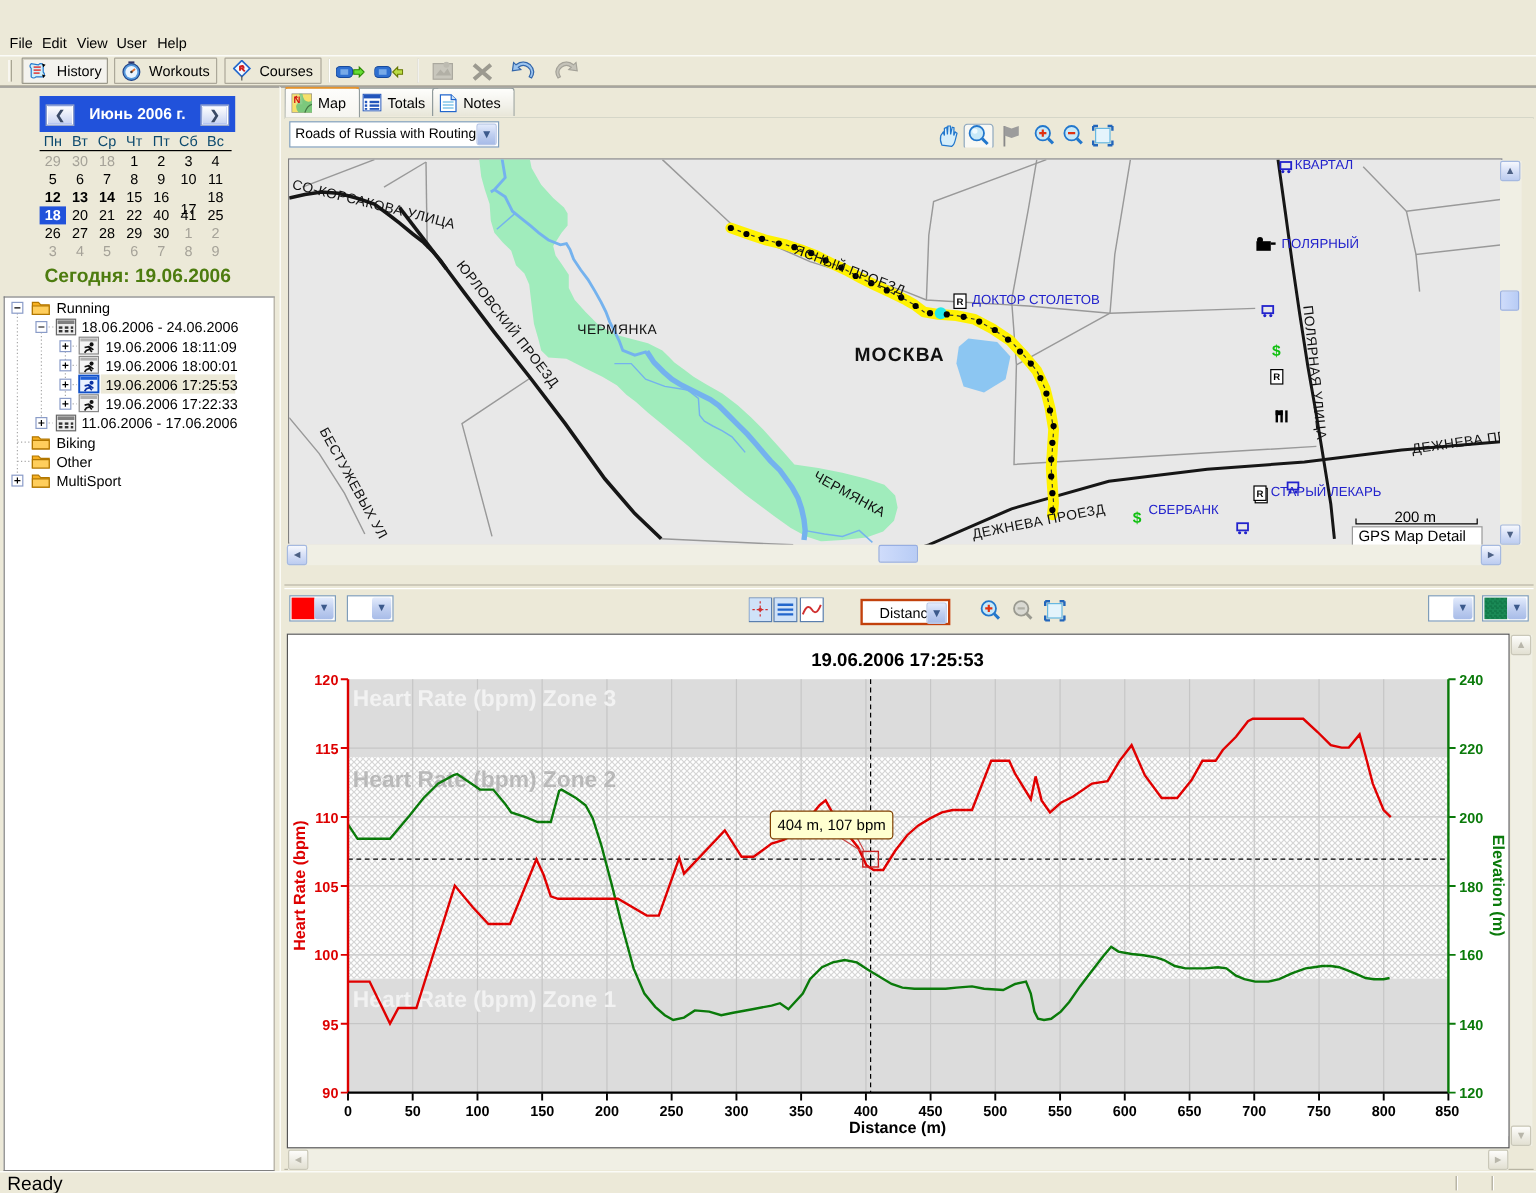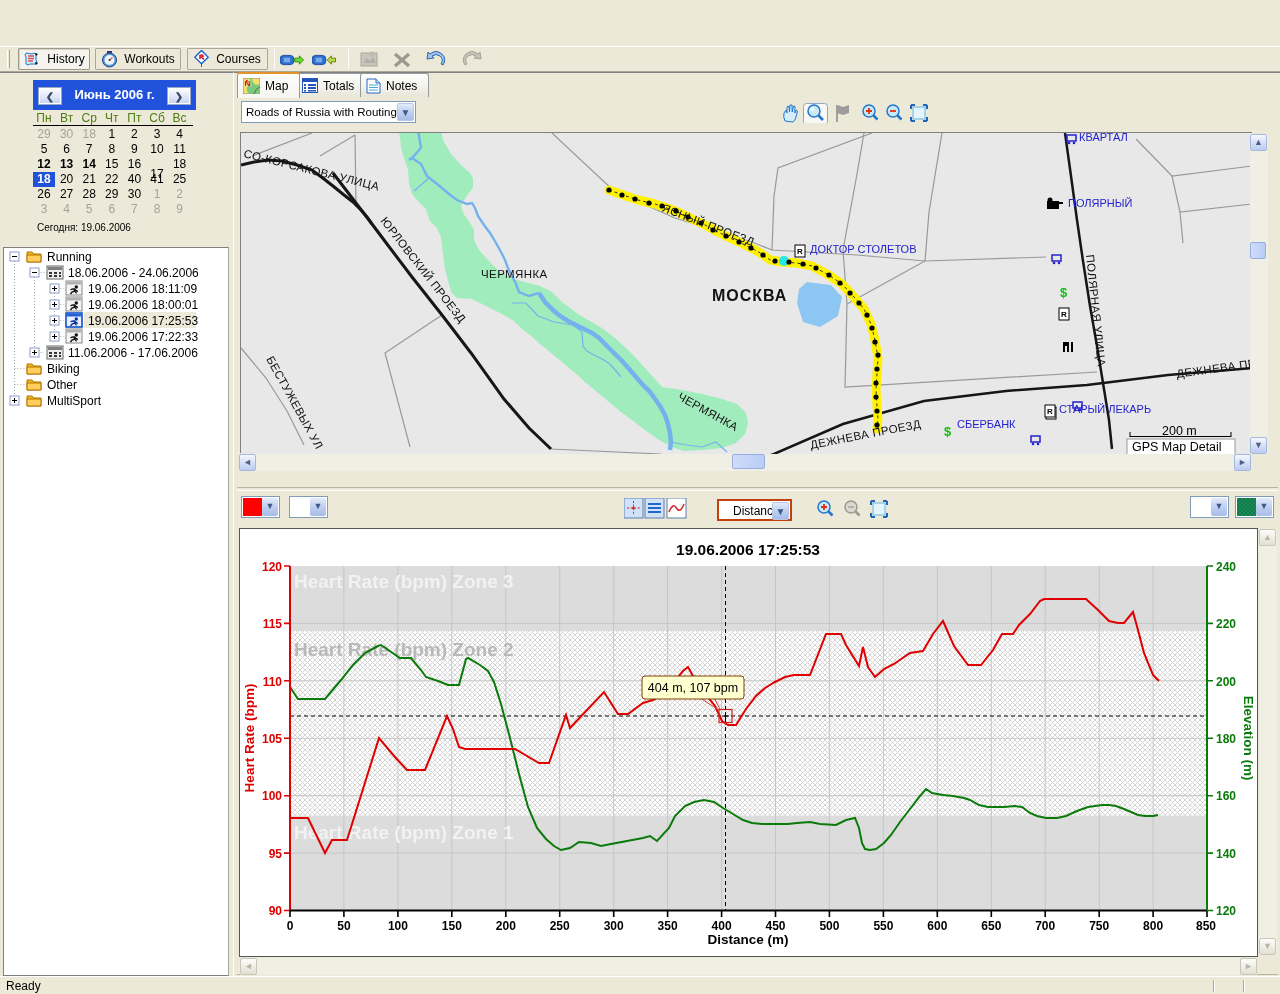--- a/index.html
+++ b/index.html
@@ -24,29 +24,29 @@
 .tbbtn{position:absolute;top:1px;height:22px;border:1px solid #ACA899;background:#ECE9D8;font-size:12px;color:#000;
  display:flex;align-items:center;justify-content:center;gap:6px;border-radius:1px;}
 .tbbtn.active{background:#F4F3EE;border:1px solid #9C9A8C;box-shadow:inset 1px 1px 0 #d8d5c8;}
 .tsep{position:absolute;top:2px;width:1px;height:20px;background:#ACA899;border-right:1px solid #fff;}
 .ticon{position:absolute;top:3px;width:24px;height:19px;display:flex;align-items:center;justify-content:center;}
 
 #leftpanel{position:absolute;left:0;top:72px;width:233px;height:904px;background:#ECE9D8;border-top:1px solid #808080;}
 #calendar{position:absolute;left:33px;top:7px;width:163px;height:155px;font-size:12px;}
 #calhead{position:absolute;left:0;top:0;width:163px;height:30px;background:#2152DB;color:#fff;font-weight:bold;text-align:center;line-height:30px;font-size:13px;}
 .calbtn{position:absolute;top:8px;width:22px;height:16px;background:linear-gradient(180deg,#FDFDFE,#C9D4F2);border:1px solid #fff;outline:1px solid #98A6C8;color:#3A4A66;font-weight:bold;text-align:center;line-height:15px;font-size:10px;}
-#caldays{position:absolute;left:0;top:31px;width:163px;height:13px;color:#4d7c0f;}
+#caldays{position:absolute;left:0;top:31px;width:163px;height:13px;color:#0c4a6e;}
 #caldays i,#calgrid i{font-style:normal;position:absolute;width:22px;text-align:center;}
 #calunderline{position:absolute;left:0;top:45px;width:160px;height:1px;background:#000;}
 #calgrid{position:absolute;left:0;top:47px;width:163px;height:92px;text-decoration:underline;}
 #calgrid i{height:15px;line-height:15px;}
 #calgrid .gray{color:#A5A298;}
 #calgrid .b{font-weight:bold;}
 #calgrid .sel{background:#2152DB;color:#fff;font-weight:bold;}
-#today{position:absolute;left:4px;top:142px;font-weight:normal;font-size:10px;color:#000000;white-space:nowrap;}
+#today{position:absolute;left:4px;top:142px;font-weight:bold;font-size:16px;color:#4d7c0f;white-space:nowrap;}
 #tree{position:absolute;left:3px;top:174px;width:226px;height:729px;background:#fff;border:1px solid #808080;border-right:1px solid #aca899;font-size:12px;overflow:hidden;}
 
 #rightpanel{position:absolute;left:233px;top:72px;width:1047px;height:904px;background:#ECE9D8;border-top:1px solid #808080;border-left:1px solid #fff;}
 
 .tab{position:absolute;top:0px;height:24px;background:linear-gradient(180deg,#FEFEFC,#F2F1EA 60%,#E8E6D8);border:1px solid #919B9C;border-bottom:none;border-radius:3px 3px 0 0;font-size:12px;display:flex;align-items:center;padding:0 11px 0 5px;gap:5px;}
 .tab.active{height:26px;top:-1px;border-top:2px solid #E5932C;background:linear-gradient(180deg,#FDFDFB,#F6F5F0);z-index:3;}
 #tabline{position:absolute;left:3px;top:25px;width:1041px;height:1px;background:#919B9C;}
 
 #mapgroup{position:absolute;left:3px;top:25px;width:1041px;height:390px;background:#ECE9D8;border-bottom:1px solid #B8B5A4;}
 #mapcombo{position:absolute;left:4px;top:3px;width:175px;height:22px;background:#fff;border:1px solid #7F9DB9;font-size:11.5px;line-height:20px;padding-left:4px;}
@@ -58,24 +58,31 @@
 .sbbtn.dis{color:#B8B6AA;background:linear-gradient(180deg,#FDFDFB,#EFEEE6 50%,#E2E0D2);border:1px solid #C9C7B8;}
 .sbthumb{position:absolute;background:linear-gradient(90deg,#CFDCFB,#B8CCF5);border:1px solid #97AEE2;border-radius:2px;}
 
 #chartgroup{position:absolute;left:3px;top:417px;width:1041px;height:485px;background:#ECE9D8;border-top:1px solid #fff;border-bottom:1px solid #B8B5A4;}
 #charttools{position:absolute;left:0;top:2px;width:1041px;height:26px;}
 .swatch{position:absolute;top:3px;width:39px;height:22px;border:1px solid #7F9DB9;background:#fff;}
 .swatch .c{position:absolute;left:1px;top:1px;width:19px;height:18px;}
 .swatch .d{position:absolute;right:1px;top:1px;width:16px;height:18px;background:linear-gradient(180deg,#E3EBFC,#C0CFF0 50%,#A8BCE8);color:#3C5A8C;text-align:center;font-size:9px;line-height:17px;font-weight:bold;border-radius:2px;}
 #chartbox{position:absolute;left:2px;top:37px;width:1019px;height:429px;background:#fff;border:1px solid #555;}
 
-#statusbar{position:absolute;left:0;top:976px;width:1280px;height:18px;background:#ECE9D8;border-top:1px solid #fff;font-size:12px;padding:2px 0 0 6px;}
+#statusbar{position:absolute;left:0;top:976px;width:1280px;height:18px;background:#ECE9D8;border-top:1px solid #fff;font-size:16px;padding:2px 0 0 6px;}
 </style></head>
 <body>
 <div id="app">
+<div id="menubar">
+      <span style="left:8px">File</span>
+      <span style="left:35px">Edit</span>
+      <span style="left:64px">View</span>
+      <span style="left:97px">User</span>
+      <span style="left:131px">Help</span>
+    </div>
 <div id="toolbar">
       <div style="position:absolute;left:7px;top:3px;width:3px;height:18px;border-left:1px solid #fff;border-right:1px solid #A8A593;"></div>
   <div class="tbbtn active" style="left:18px;width:72px;">
     <svg width="18" height="16" viewBox="0 0 18 16">
           <path d="M3,2 Q1,4 3,6 L3,13 Q5,15 7,13 L13,13 Q15,11 13,9 L13,3 Q11,1 9,3 Z" fill="#CFEFFA" stroke="#2277CC"></path>
           <path d="M5,5 H11 M5,7.5 H11 M5,10 H10" stroke="#E05050" stroke-width="1.4"></path>
           <path d="M12,2 L15,3 L13,5 Z" fill="#000"></path>
           <path d="M12,11 L15,12 L13,14 Z" fill="#000"></path>
         </svg>
     History</div>

